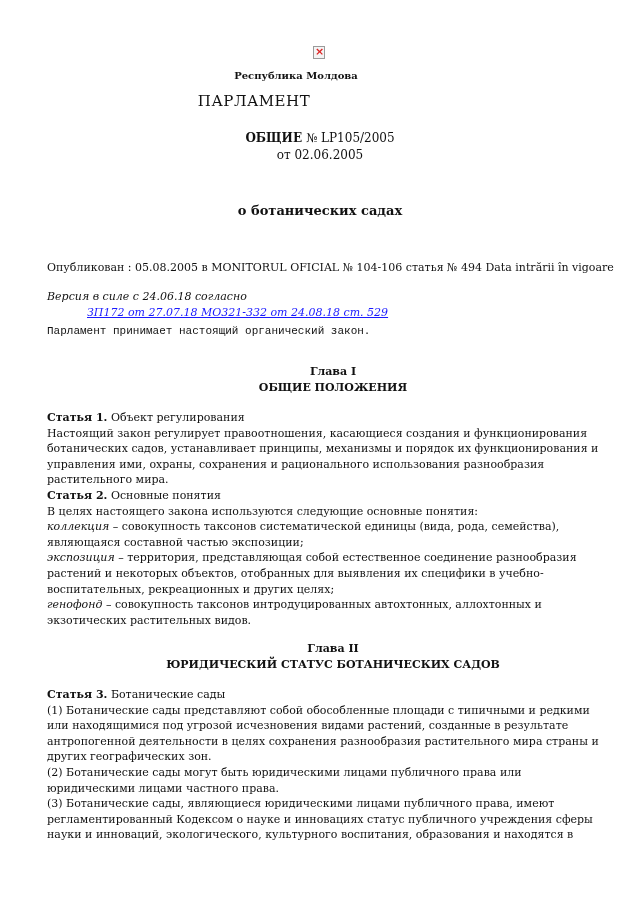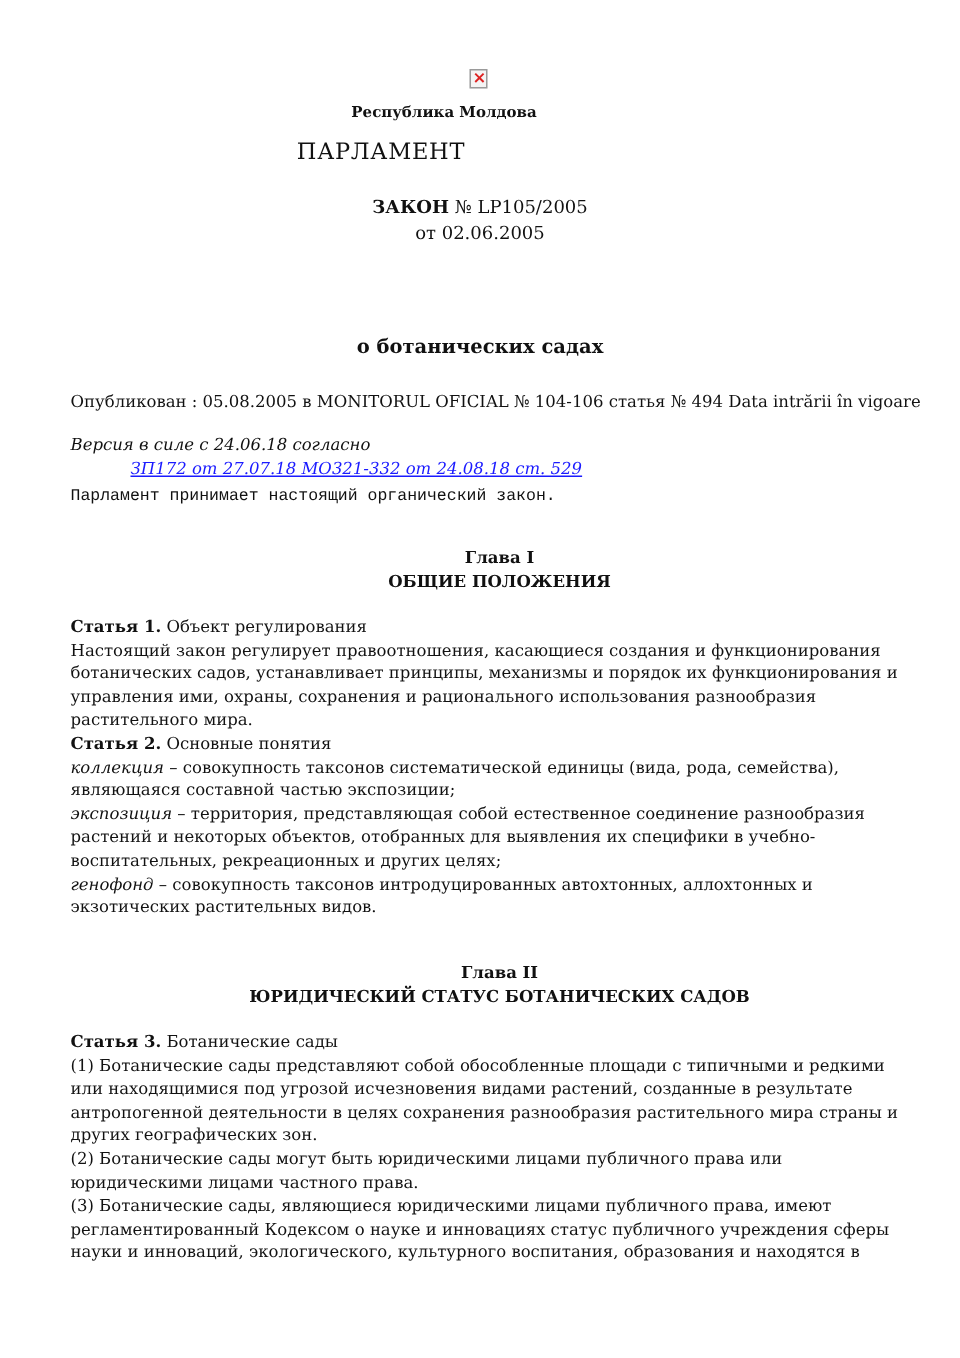--- a/index.html
+++ b/index.html
@@ -19,21 +19,21 @@
     box-sizing: border-box;
   }
   .img-broken::after {
     content: "×"; position: absolute; left: 1px; top: -3px;
     color: #d22; font-size: 11px; font-weight: bold; font-family: "DejaVu Sans", sans-serif;
   }
   .republic { position: absolute; top: 68px; left: 0; width: 592px; font-size: 10px; font-weight: bold; }
   .parliament { position: absolute; top: 94px; left: 0; width: 508px; font-size: 15px; letter-spacing: 0.5px; }
   .law { position: absolute; top: 130px; left: 0; width: 640px; font-size: 12px; line-height: 17px; }
   .law b { font-weight: bold; }
-  .title { position: absolute; top: 203px; left: 0; width: 640px; font-size: 13px; font-weight: bold; margin-top: 21px; }
+  .title { position: absolute; top: 203px; left: 0; width: 640px; font-size: 13px; font-weight: bold; }
   .body { position: absolute; left: 47px; width: 560px; }
   .pub { top: 260px; white-space: nowrap; font-size: 11px; }
   .version { top: 289px; font-style: italic; }
   .version a { color: #1a1aff; text-decoration: underline; margin-left: 40px; }
   .intro { top: 324px; font-family: Liberation Mono, monospace; }
   .chapter { position: absolute; left: 0; width: 640px; text-align: center; font-weight: bold; line-height: 16px; padding-left: 13px; }
   .ch1 { top: 364px; }
   .ch2 { top: 641px; }
   .art { line-height: 15.6px; }
   .art1 { top: 410px; }
@@ -47,21 +47,21 @@
 
 <div class="page">
 
   <div class="img-broken"></div>
 
   <div class="republic center">Республика Молдова</div>
   <div class="parliament center">ПАРЛАМЕНТ</div>
 
   <div class="law center">
     <div>
-      <b>ЗАКОН</b><span> № LP105/2005</span>
+      <b>ОБЩИЕ</b><span> № LP105/2005</span>
     </div>
     <div>от 02.06.2005</div>
   </div>
 
   <div class="title center">о ботанических садах</div>
 
   <div class="body pub">Опубликован : 05.08.2005 в MONITORUL OFICIAL № 104-106 статья № 494 Data intrării în vigoare</div>
 
   <div class="body version">
     <div>Версия в силе с 24.06.18 согласно</div>
@@ -73,20 +73,21 @@
   <div class="chapter ch1">
     <div>Глава I</div>
     <div>ОБЩИЕ ПОЛОЖЕНИЯ</div>
   </div>
 
   <div class="body art art1">
     <p class="art-h"><b>Статья 1.</b><span> Объект регулирования</span></p>
     <p>Настоящий закон регулирует правоотношения, касающиеся создания и функционирования ботанических садов, устанавливает принципы, механизмы и порядок их функционирования и управления ими, охраны, сохранения и рационального использования разнообразия растительного мира.</p>
 
     <p class="art-h"><b>Статья 2.</b><span> Основные понятия</span></p>
+    <p>В целях настоящего закона используются следующие основные понятия:</p>
     <p><span class="term">коллекция</span><span> – совокупность таксонов систематической единицы (вида, рода, семейства), являющаяся составной частью экспозиции;</span></p>
     <p><span class="term">экспозиция</span><span> – территория, представляющая собой естественное соединение разнообразия растений и некоторых объектов, отобранных для выявления их специфики в учебно-воспитательных, рекреационных и других целях;</span></p>
     <p><span class="term">генофонд</span><span> – совокупность таксонов интродуцированных автохтонных, аллохтонных и экзотических растительных видов.</span></p>
   </div>
 
   <div class="chapter ch2">
     <div>Глава II</div>
     <div>ЮРИДИЧЕСКИЙ СТАТУС БОТАНИЧЕСКИХ САДОВ</div>
   </div>
 

